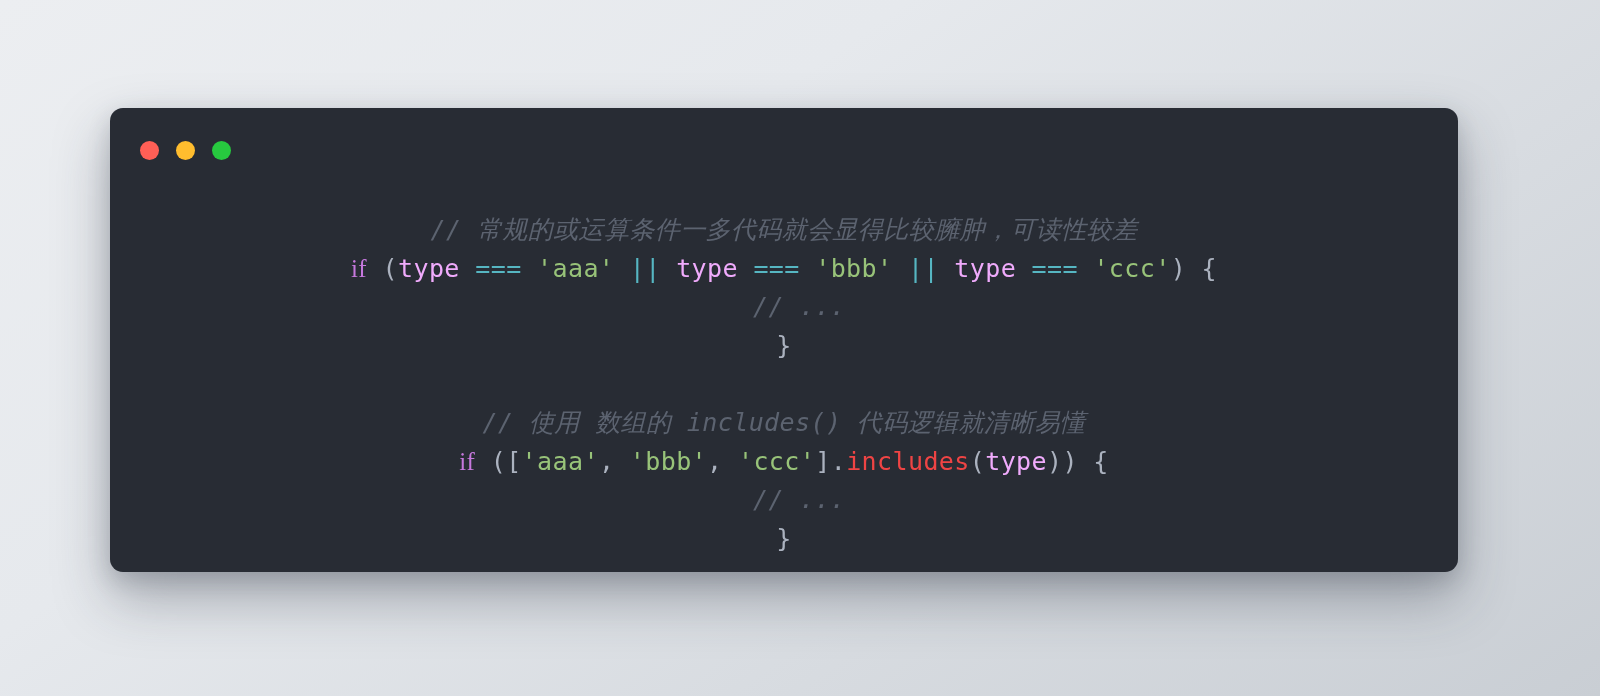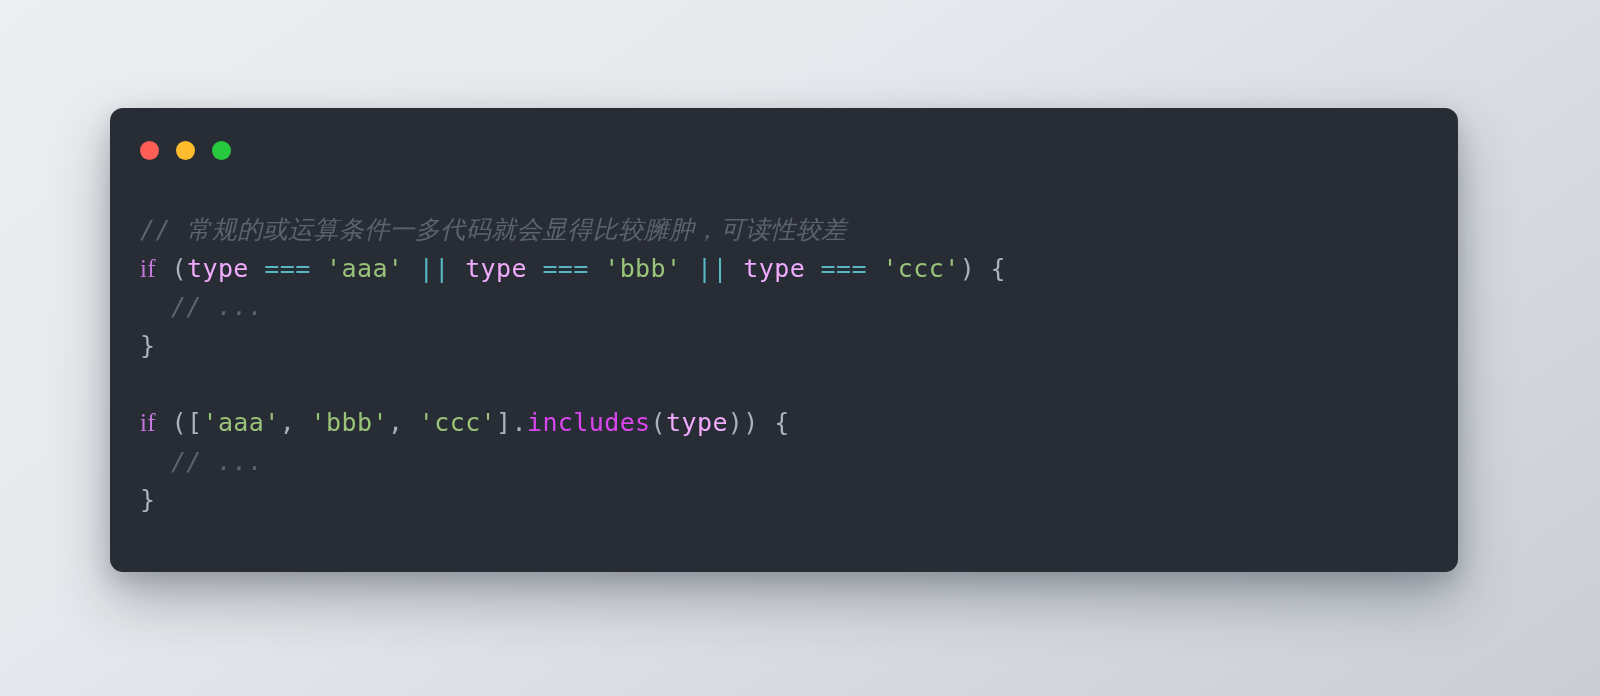--- a/index.html
+++ b/index.html
@@ -10,20 +10,21 @@
     width: 1600px;
     height: 696px;
     background: linear-gradient(145deg, #eceef1 0%, #e6e9ed 35%, #c9ced4 100%);
     font-family: "DejaVu Sans Mono", monospace;
     overflow: hidden;
   }
   .stage {
     position: relative;
     width: 1500px;
     height: 696px;
+    text-align: center;
   }
   .code-window {
     position: absolute;
     left: 110px;
     top: 108px;
     width: 1348px;
     height: 464px;
     background: #282c34;
     border-radius: 13px;
     box-shadow: 0 26px 55px rgba(40, 48, 62, 0.34),
@@ -73,21 +74,21 @@
   }
   .tok { font-family: inherit; }
   .cmt {
     color: #5c6370;
     font-style: italic;
   }
   .kw   { color: #c678dd; font-family: Liberation Serif, serif; }
   .var  { color: #f0abfc; }
   .op   { color: #56b6c2; }
   .str  { color: #98c379; }
-  .fn   { color: #d946ef; }
+  .fn   { color: #ef4444; }
   .pun  { color: #abb2bf; }
 </style>
 </head>
 <body>
 
 <div class="stage">
 
   <div class="code-window">
 
     <div class="titlebar">
@@ -97,20 +98,21 @@
         <span class="dot" style="background: rgb(39, 201, 63);"></span>
       </div>
     </div>
 
     <div class="code-area">
         <div class="line"><span class="tok cmt">// 常规的或运算条件一多代码就会显得比较臃肿，可读性较差</span></div>
         <div class="line"><span class="tok kw">if</span><span class="tok pun"> (</span><span class="tok var">type</span><span class="tok pun"> </span><span class="tok op">===</span><span class="tok pun"> </span><span class="tok str">'aaa'</span><span class="tok pun"> </span><span class="tok op">||</span><span class="tok pun"> </span><span class="tok var">type</span><span class="tok pun"> </span><span class="tok op">===</span><span class="tok pun"> </span><span class="tok str">'bbb'</span><span class="tok pun"> </span><span class="tok op">||</span><span class="tok pun"> </span><span class="tok var">type</span><span class="tok pun"> </span><span class="tok op">===</span><span class="tok pun"> </span><span class="tok str">'ccc'</span><span class="tok pun">) {</span></div>
         <div class="line"><span class="tok cmt">  // ...</span></div>
         <div class="line"><span class="tok pun">}</span></div>
         <div class="line blank"></div>
+        <div class="line"><span class="tok cmt">// 使用 数组的 includes() 代码逻辑就清晰易懂</span></div>
         <div class="line"><span class="tok kw">if</span><span class="tok pun"> ([</span><span class="tok str">'aaa'</span><span class="tok pun">, </span><span class="tok str">'bbb'</span><span class="tok pun">, </span><span class="tok str">'ccc'</span><span class="tok pun">].</span><span class="tok fn">includes</span><span class="tok pun">(</span><span class="tok var">type</span><span class="tok pun">)) {</span></div>
         <div class="line"><span class="tok cmt">  // ...</span></div>
         <div class="line"><span class="tok pun">}</span></div>
       </div>
 
   </div>
 
 </div>
 
 </body></html>

